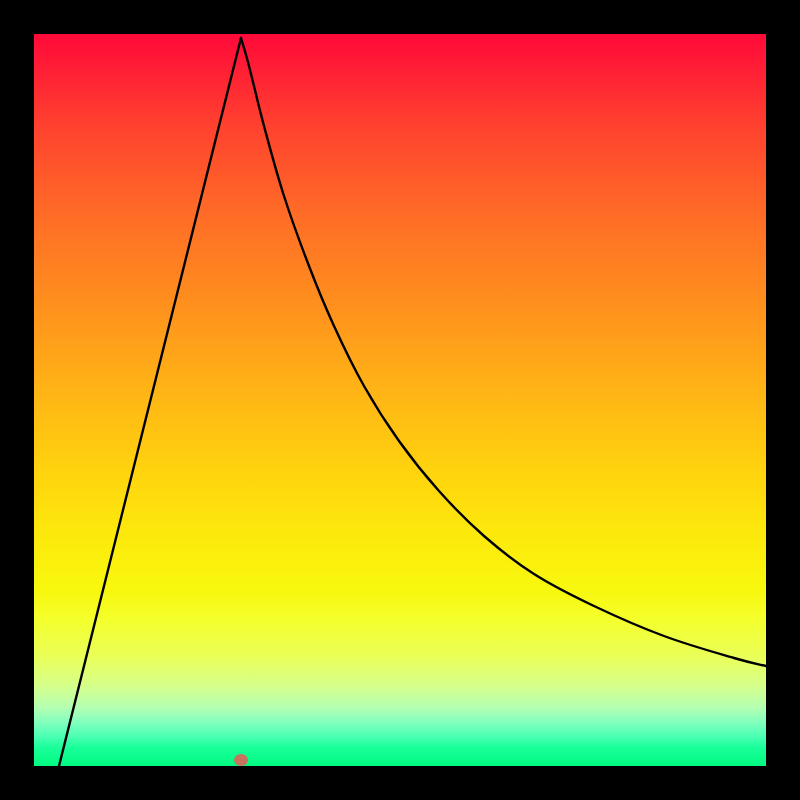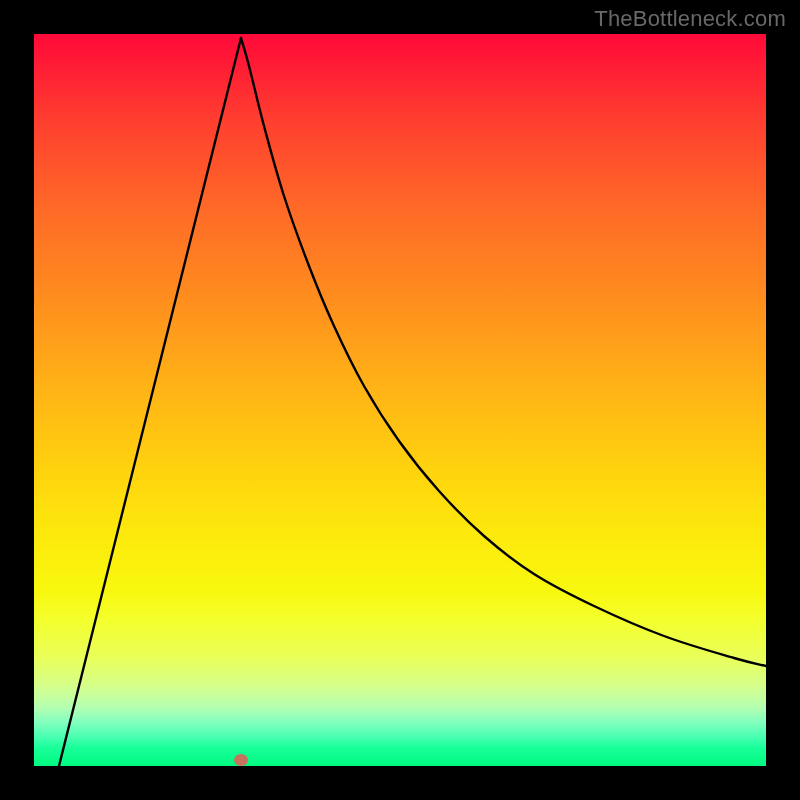--- a/index.html
+++ b/index.html
@@ -70,21 +70,20 @@
     height: 12px;
     border-radius: 50%;
     background: #c6735f;
     transform: translate(-50%, -50%);
   }
 </style>
 </head>
 <body>
 
 <div class="frame">
-  <div class="watermark">TheBottleneck.com</div>
 
   <div class="plot-area">
     <div class="gradient"></div>
 
     <svg class="curve" viewBox="0 0 732 732" preserveAspectRatio="none">
       <path d="M25 732 L50 632 L75 532 L100 432 L125 332 L150 232 L175 132 L200 32 L207 4" fill="none" stroke="#000" stroke-width="2.4" stroke-linecap="round" stroke-linejoin="round"></path>
       <path d="M 207 4 C 208.44 9.04, 210.86 16.16, 215 32 C 219.14 47.84, 223.7 68.6, 230 92 C 236.3 115.4, 241.9 136.8, 250 162 C 258.1 187.2, 266 208.6, 275 232 C 284 255.4, 290.1 270.4, 300 292 C 309.9 313.6, 318.3 331.3, 330 352 C 341.7 372.7, 351.5 388.1, 365 407 C 378.5 425.9, 389.7 439.9, 405 457 C 420.3 474.1, 432.9 487.06, 450 502 C 467.1 516.94, 480.2 527.4, 500 540 C 519.8 552.6, 536.6 560.84, 560 572 C 583.4 583.16, 604.8 592.64, 630 602 C 655.2 611.36, 681.64 618.6, 700 624 C 718.36 629.4, 726.24 630.56, 732 632" fill="none" stroke="#000" stroke-width="2.4" stroke-linecap="round" stroke-linejoin="round"></path>
     </svg>
 
     <div class="dot" style="left: 207px; top: 726px;"></div>

